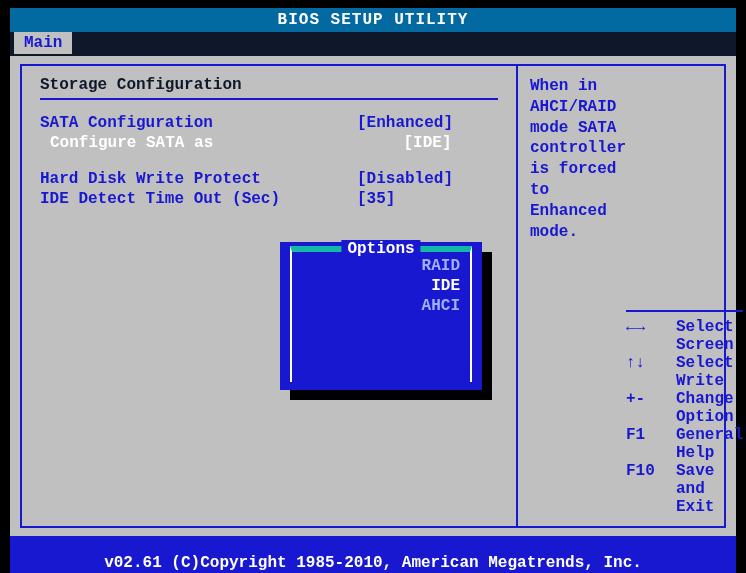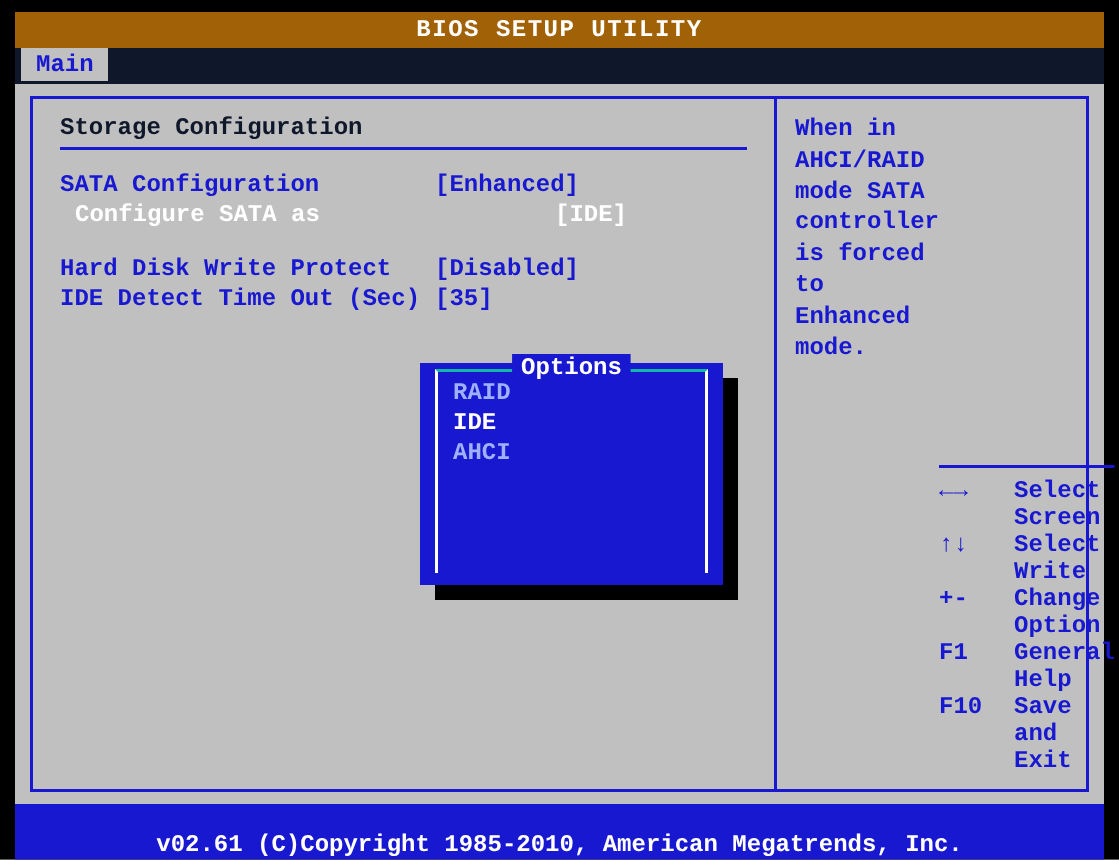--- a/index.html
+++ b/index.html
@@ -14,21 +14,21 @@
     position: relative;
   }
   .screen {
     position: absolute;
     top: 8px;
     left: 10px;
     width: 726px;
     height: 560px;
   }
   .titlebar {
-    background: #a16207;
+    background: #0369a1;
     color: #fff;
     text-align: center;
     padding: 3px 0;
     letter-spacing: 1px;
   }
   .tabbar {
     background: #0f172a;
     height: 24px;
   }
   .tab {
@@ -68,26 +68,28 @@
     color: #0f172a;
     margin-bottom: 4px;
   }
   .hr {
     border-top: 2px solid #1818d0;
     margin: 4px 0 14px 0;
   }
   .row {
     display: flex;
     margin-bottom: 2px;
+    gap: 40px;
   }
   .row .label {
     width: 250px;
   }
   .row .value {
     flex: 1;
+    margin-left: 27px;
   }
   .row.selected .label { color: #fff; }
   .row.selected .value { color: #fff; text-align: center; }
   .help-text {
     line-height: 1.3;
   }
   .keyhelp-hr {
     border-top: 2px solid #1818d0;
     margin: 6px 0;
   }
@@ -116,26 +118,27 @@
     position: absolute;
     top: 176px;
     left: 258px;
     width: 202px;
     height: 148px;
     background: #1818d0;
     color: #fff;
     padding: 4px 10px 8px 10px;
   }
   .popup-inner {
-    border-top: 2px solid #14b8a6;
+    border-top: 6px solid #14b8a6;
     border-left: 2px solid #fff;
     border-right: 2px solid #fff;
     height: 100%;
     position: relative;
     padding: 4px 10px;
+    text-align: right;
   }
   .popup-title {
     position: absolute;
     top: -12px;
     left: 50%;
     transform: translateX(-50%);
     background: #1818d0;
     padding: 0 6px;
   }
   .opt { color: #9fb0ff; padding: 1px 0; }

